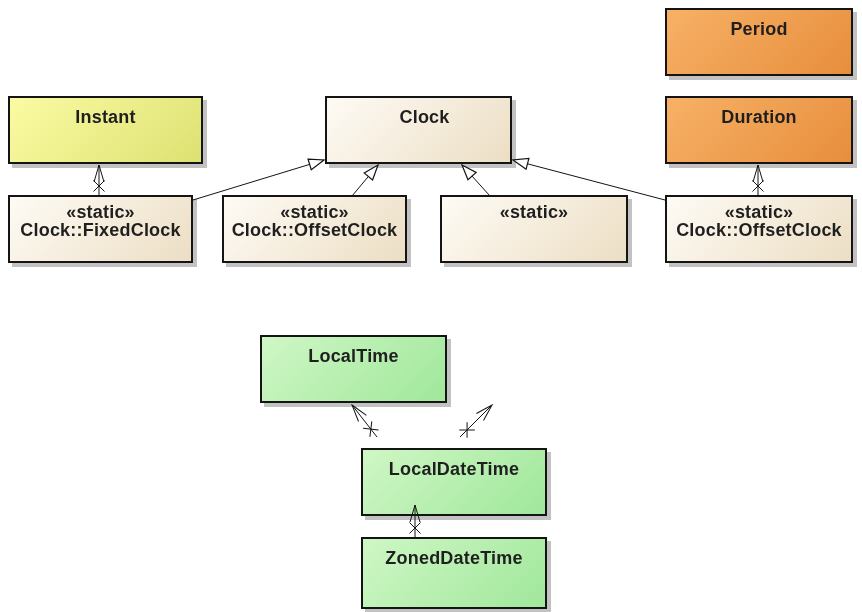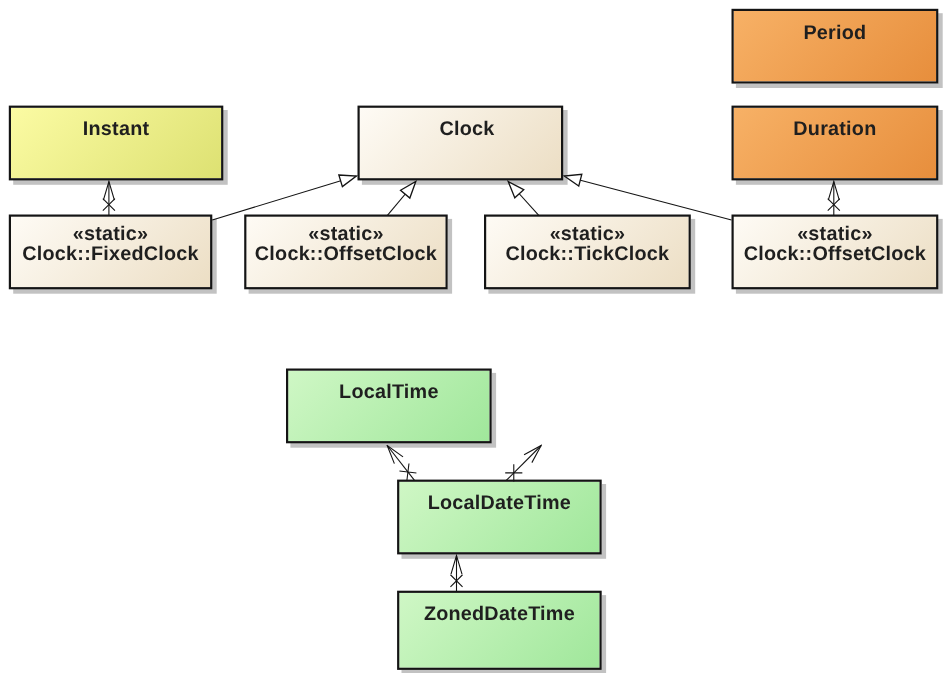--- a/index.html
+++ b/index.html
@@ -51,34 +51,33 @@
     <div class="cls-name">Clock::FixedClock</div>
   </div>
 
   <div class="uml-box fill-cream two-line" style="left:222px;top:195px;width:185px;height:68px">
     <div class="stereotype">«static»</div>
     <div class="cls-name">Clock::OffsetClock</div>
   </div>
 
   <div class="uml-box fill-cream two-line" style="left:440px;top:195px;width:188px;height:68px">
     <div class="stereotype">«static»</div>
-    <div class="cls-name">Clock::TickClock</div>
   </div>
 
   <div class="uml-box fill-cream two-line" style="left:665px;top:195px;width:188px;height:68px">
     <div class="stereotype">«static»</div>
     <div class="cls-name">Clock::OffsetClock</div>
   </div>
 
   <div class="uml-box fill-green" style="left:220px;top:335px;width:187px;height:68px">
     <div class="cls-name">LocalTime</div>
   </div>
 
 
-  <div class="uml-box fill-green" style="left:321px;top:436px;width:186px;height:68px">
+  <div class="uml-box fill-green" style="left:321px;top:448px;width:186px;height:68px">
     <div class="cls-name">LocalDateTime</div>
   </div>
 
   <div class="uml-box fill-green" style="left:321px;top:537px;width:186px;height:72px">
     <div class="cls-name">ZonedDateTime</div>
   </div>
 
   <svg class="relations" width="862" height="612" viewBox="0 0 862 612">
     <defs>
       <marker id="mTri" viewBox="0 0 18 14" refX="16.5" refY="7" markerWidth="18" markerHeight="14" orient="auto" markerUnits="userSpaceOnUse">

